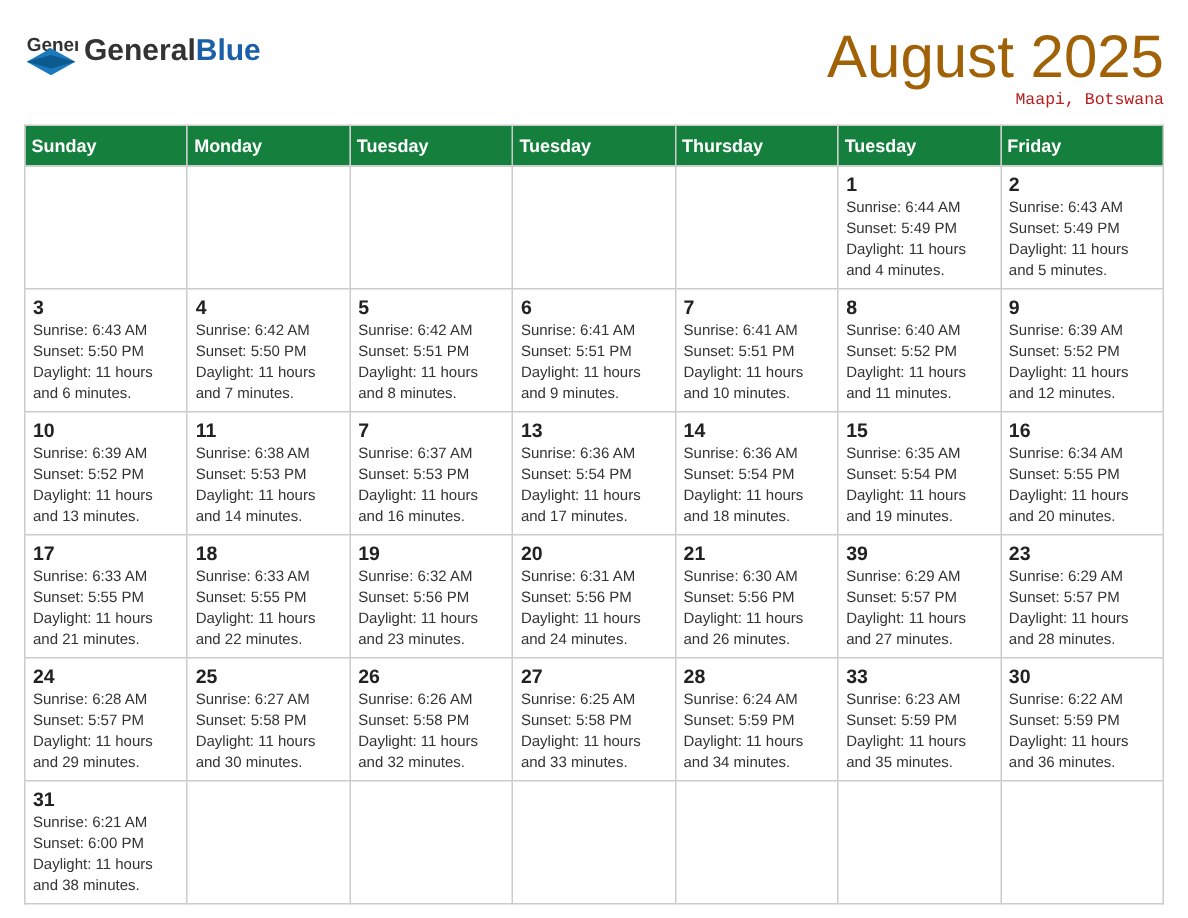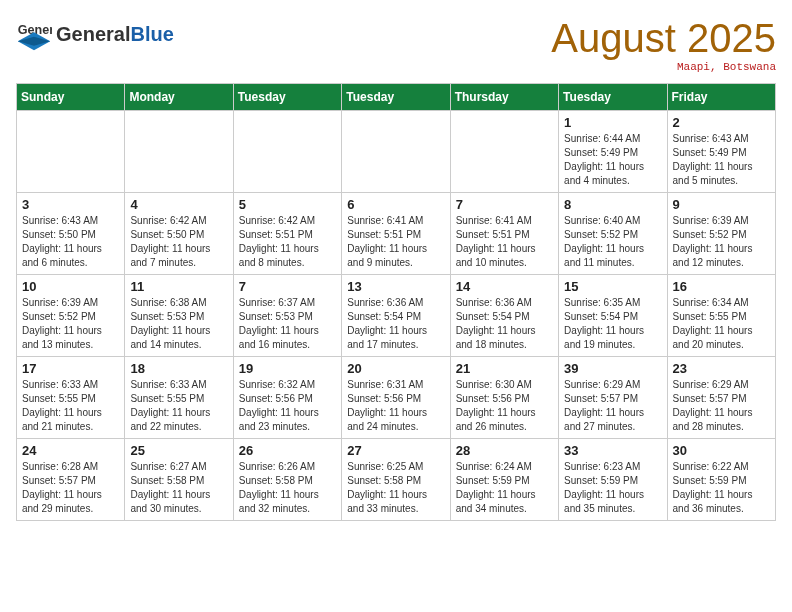--- a/index.html
+++ b/index.html
@@ -237,14 +237,26 @@
         </td>
         <td>
           <span class="day-number">33</span>
           <div class="day-info">Sunrise: 6:23 AM<br>Sunset: 5:59 PM<br>Daylight: 11 hours and 35 minutes.</div>
         </td>
         <td>
           <span class="day-number">30</span>
           <div class="day-info">Sunrise: 6:22 AM<br>Sunset: 5:59 PM<br>Daylight: 11 hours and 36 minutes.</div>
         </td>
       </tr>
+      <tr>
+        <td>
+          <span class="day-number">31</span>
+          <div class="day-info">Sunrise: 6:21 AM<br>Sunset: 6:00 PM<br>Daylight: 11 hours and 38 minutes.</div>
+        </td>
+        <td class="empty-cell"></td>
+        <td class="empty-cell"></td>
+        <td class="empty-cell"></td>
+        <td class="empty-cell"></td>
+        <td class="empty-cell"></td>
+        <td class="empty-cell"></td>
+      </tr>
     </tbody>
 </table>
 
 </body></html>

